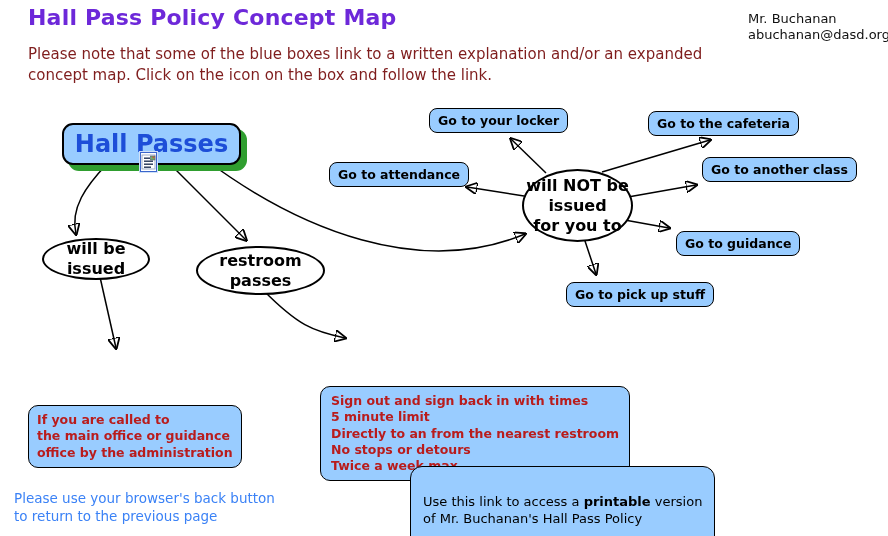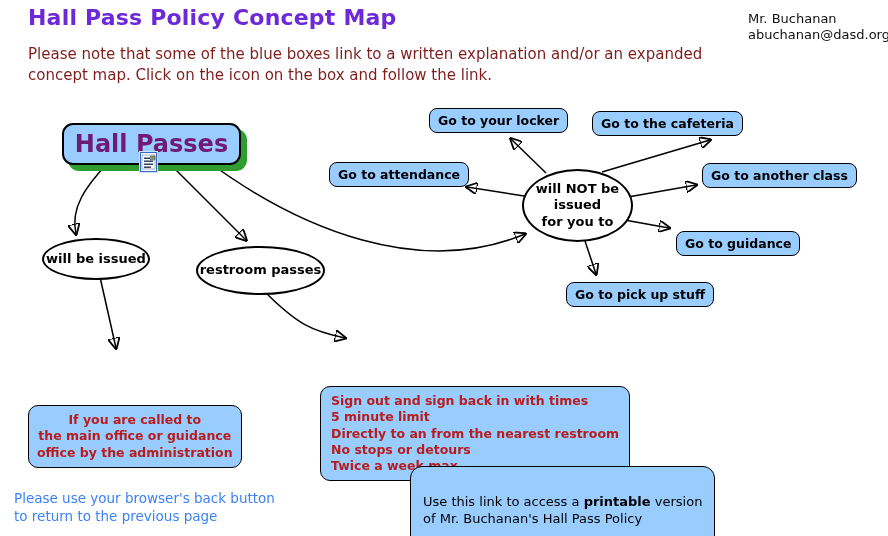--- a/index.html
+++ b/index.html
@@ -30,21 +30,21 @@
   }
 
   
   .root-node {
     left: 62px; top: 123px; width: 175px; height: 38px;
     background: #99CCFF;
     border: 2px solid #000;
     border-radius: 11px;
     box-shadow: 6px 6px 0 0 #2f9e2f;
     display: flex; align-items: center; justify-content: center;
-    font-size: 24px; font-weight: bold; color: #701a75;
+    font-size: 24px; font-weight: bold; color: #1d4ed8;
     z-index: 3;
   }
 
   
   .doc-icon {
     width: 17px; height: 20px;
     background: #ffffff;
     border: 1px solid #3a66cc;
     outline: 1px solid #cfe0f8;
     box-sizing: border-box;
@@ -54,56 +54,56 @@
   }
   .root-icon { left: 140px; top: 152px; }
 
   
   .ellipse {
     border: 2px solid #000;
     border-radius: 50%;
     background: #fff;
     display: flex; align-items: center; justify-content: center;
     text-align: center;
-    font-size: 13px; font-weight: bold; color: #000;
+    font-size: 16px; font-weight: bold; color: #000;
     line-height: 1.25; white-space: pre-line;
     z-index: 2;
   }
   .e-issued   { left: 42px;  top: 238px; width: 104px; height: 38px; }
   .e-restroom { left: 196px; top: 246px; width: 125px; height: 45px; }
   .e-willnot  { left: 522px; top: 169px; width: 107px; height: 69px; }
 
   
   .leaf {
     background: #99CCFF;
     border: 1.5px solid #000;
     border-radius: 8px;
     padding: 4px 8px;
     font-size: 12.5px; font-weight: bold; color: #000000;
     white-space: nowrap;
     z-index: 2;
   }
   .b-locker     { left: 429px; top: 108px; }
-  .b-cafeteria  { left: 592px; top: 111px; }
+  .b-cafeteria  { left: 648px; top: 111px; }
   .b-attendance { left: 329px; top: 162px; }
-  .b-another    { left: 702px; top: 163px; }
+  .b-another    { left: 702px; top: 157px; }
   .b-guidance   { left: 676px; top: 231px; }
   .b-pickup     { left: 530px; top: 282px; margin-left: 36px; }
 
   
   .bigbox {
     background: #99CCFF;
     border: 1.5px solid #000;
     border-radius: 10px;
     font-size: 12.5px; font-weight: bold; color: #b91c1c;
     line-height: 1.3; white-space: pre;
     z-index: 2;
     margin-top: 48px;
   }
-  .b-ifcalled { left: 28px;  top: 357px; padding: 6px 8px;  text-align: center; }
+  .b-ifcalled { left: 28px;  top: 357px; padding: 6px 8px;  }
   .b-rules    { left: 320px; top: 338px; padding: 6px 10px; text-align: left; }
   .b-printable {
     left: 410px; top: 466px; padding: 8px 12px;
     background: #99CCFF; border: 1.5px solid #000; border-radius: 12px;
     font-size: 13px; font-weight: normal; color: #000;
     line-height: 1.35; white-space: pre-line;
     z-index: 2;
   }
   .b-printable b { font-weight: bold; }
 

